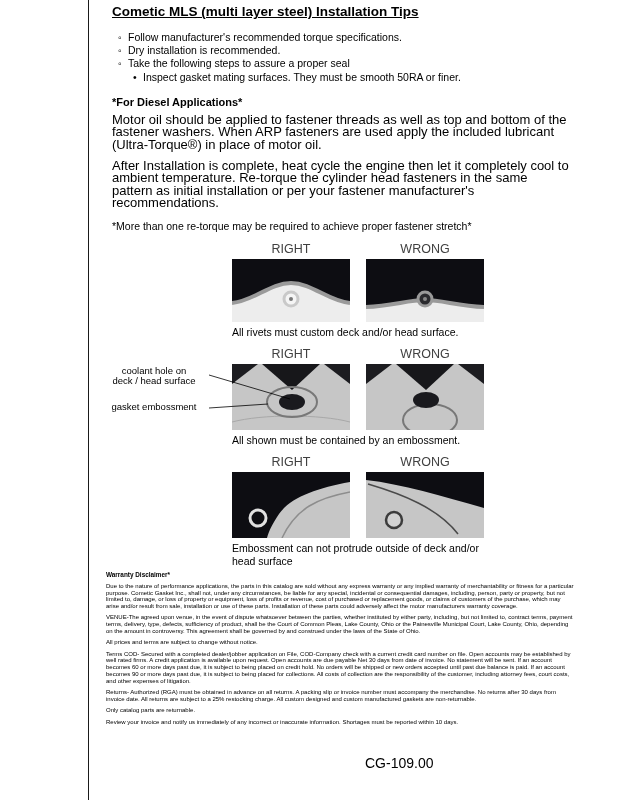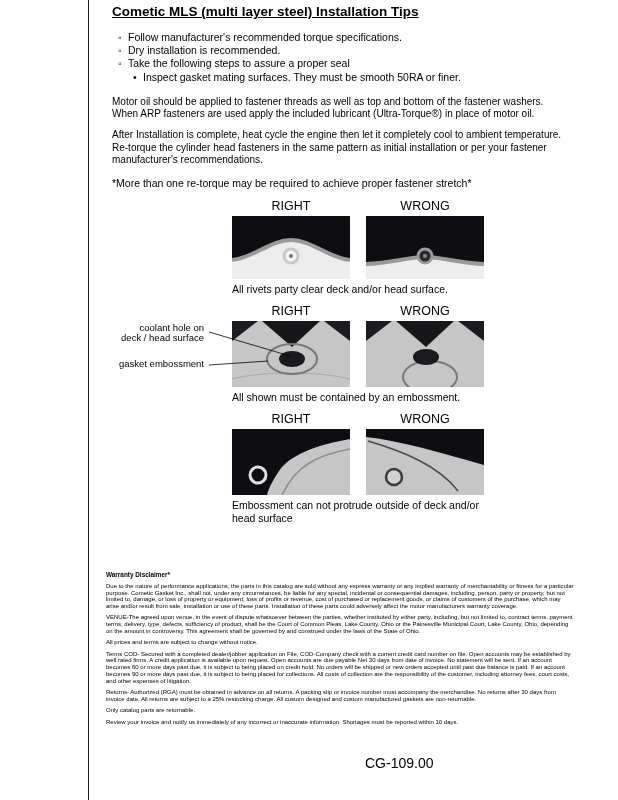--- a/index.html
+++ b/index.html
@@ -6,31 +6,31 @@
   .page{position:relative;width:618px;height:800px;background:#ffffff;
         font-family:"Liberation Sans",sans-serif;color:#000;overflow:hidden;}
   .left-rule{position:absolute;left:88px;top:0;width:1px;height:800px;background:#1a1a1a;}
   .content{position:absolute;left:106px;top:4px;width:470px;}
   .title{font-size:13.5px;font-weight:bold;text-decoration:underline;margin:0 0 10px 6px;}
   .tips{list-style:none;margin:12px;padding:0;font-size:10.5px;line-height:13.2px;}
   .tips li{white-space:nowrap;}
   .blt{display:inline-block;width:10px;}
   .sub{margin-left:15px;}
   .diesel-h{font-size:11px;font-weight:bold;margin:12px 0 6px 6px;}
-  .para{font-size:10px;line-height:12.6px;margin:0 0 8px 6px;width:458px;}
+  .para{font-size:13px;line-height:12.6px;margin:0 0 8px 6px;width:458px;}
   .note{font-size:10.5px;margin:10px 0 0 6px;}
   .figures{position:relative;margin-top:10px;width:470px;}
   .fig-col{margin-left:126px;}
-  .fig-heads{display:flex;gap:16px;font-size:12.5px;color:#000000;height:15px;}
+  .fig-heads{display:flex;gap:16px;font-size:12.5px;color:#404040;height:15px;}
   .fig-heads span{width:118px;text-align:center;}
   .fig-imgs{display:flex;gap:16px;margin-top:2px;}
   svg.img{width:118px;display:block;background:#c6c6c6;}
   .fig-caption{font-size:10.5px;margin:4px 0 8px 0;line-height:13px;}
   .cap3{max-width:252px;}
-  .ann{position:absolute;font-size:9.5px;line-height:10.5px;text-align:right;width:100px;left:-2px;}
+  .ann{position:absolute;font-size:9.5px;line-height:10.5px;text-align:center;width:100px;left:-2px;}
   .ann1{top:124px;}
   .ann2{top:160px;}
   .ann-lines{position:absolute;left:0;top:0;pointer-events:none;}
   .disclaimer{position:absolute;left:106px;top:572px;width:468px;font-size:6px;line-height:6.8px;}
   .disclaimer .d-head{font-weight:bold;font-size:6.4px;margin:0 0 4px 0;}
   .disclaimer p{margin:0 0 4.5px 0;}
   .footer-code{position:absolute;left:365px;top:755px;font-size:14px;}
 </style>
 </head>
 <body>
@@ -41,20 +41,21 @@
   <div class="content">
     <h1 class="title">Cometic MLS (multi layer steel) Installation Tips</h1>
 
     <ul class="tips">
       <li><span class="blt">◦</span><span>Follow manufacturer's recommended torque specifications.</span></li>
       <li><span class="blt">◦</span><span>Dry installation is recommended.</span></li>
       <li><span class="blt">◦</span><span>Take the following steps to assure a proper seal</span></li>
       <li class="sub"><span class="blt">•</span><span>Inspect gasket mating surfaces.  They must be smooth 50RA or finer.</span></li>
     </ul>
 
+    <div class="diesel-h">*For Diesel Applications*</div>
     <p class="para">Motor oil should be applied to fastener threads as well as top and bottom of the fastener washers. When ARP fasteners are used apply the included lubricant (Ultra-Torque®) in place of motor oil.</p>
     <p class="para">After Installation is complete, heat cycle the engine then let it completely cool to ambient temperature. Re-torque the cylinder head fasteners in the same pattern as initial installation or per your fastener manufacturer's recommendations.</p>
     <div class="note">*More than one re-torque may be required to achieve proper fastener stretch*</div>
 
     <div class="figures">
       <svg class="ann-lines" width="470" height="340">
         <line x1="103" y1="133" x2="184" y2="157" stroke="#000" stroke-width="0.8"></line>
         <line x1="103" y1="166" x2="162" y2="162" stroke="#000" stroke-width="0.8"></line>
       </svg>
       <div class="ann ann1">
@@ -81,21 +82,21 @@
             </svg>
             <svg class="img" viewBox="0 0 118 63">
               <rect width="118" height="63" fill="#0d0d12"></rect>
               <path d="M0,63 L0,48 C26,47 42,41 59,41 C76,41 92,47 118,48 L118,63 Z" fill="#ededed"></path>
               <path d="M0,48 C26,47 42,41 59,41 C76,41 92,47 118,48" stroke="#9a9a9a" stroke-width="4" fill="none"></path>
               <circle cx="59" cy="40" r="8.5" fill="#9a9a9a"></circle>
               <circle cx="59" cy="40" r="5.5" fill="#2a2a2e"></circle>
               <circle cx="59" cy="40" r="2" fill="#888"></circle>
             </svg>
           </div>
-          <div class="fig-caption">All rivets party clear deck and/or head surface.</div>
+          <div class="fig-caption">All rivets must custom deck and/or head surface.</div>
         </div>
 
         <div class="fig-row">
           <div class="fig-heads">
             <span>RIGHT</span>
             <span>WRONG</span>
           </div>
           <div class="fig-imgs">
             <svg class="img" viewBox="0 0 118 66">
               <rect width="118" height="66" fill="#c6c6c6"></rect>

